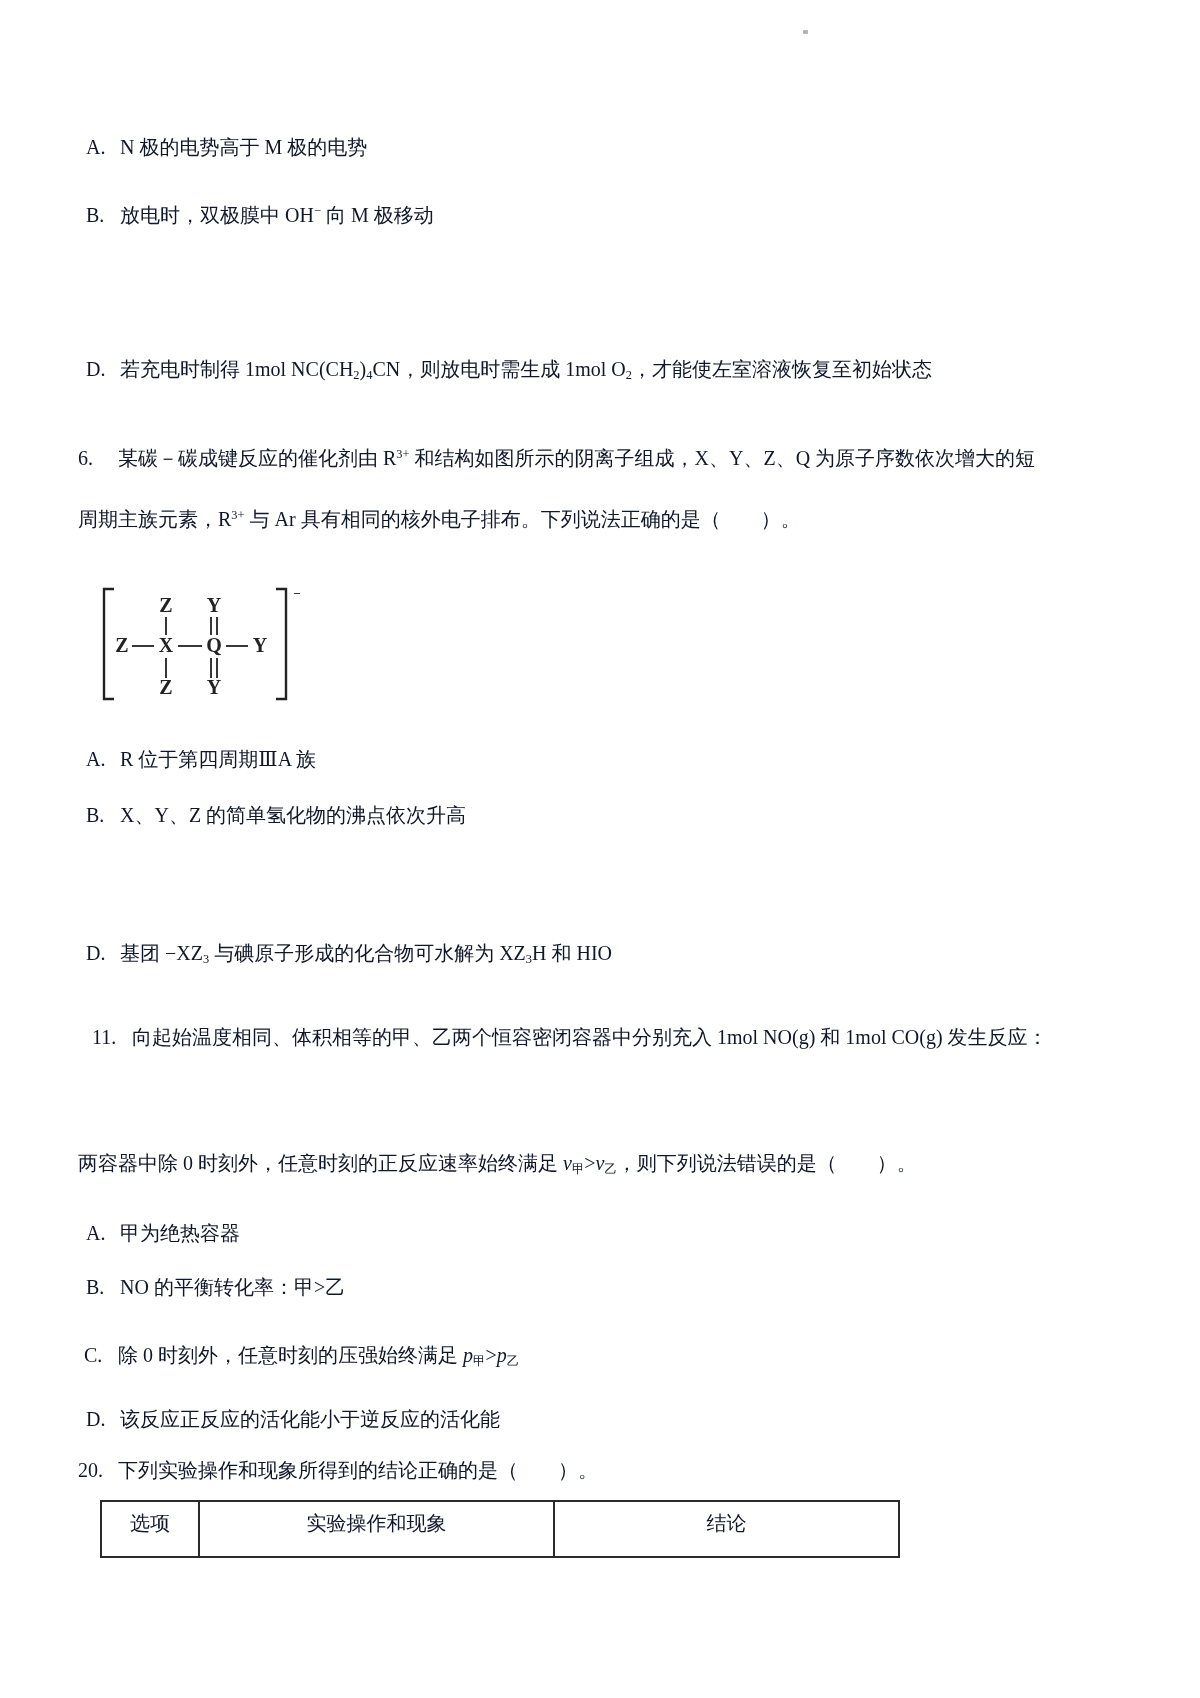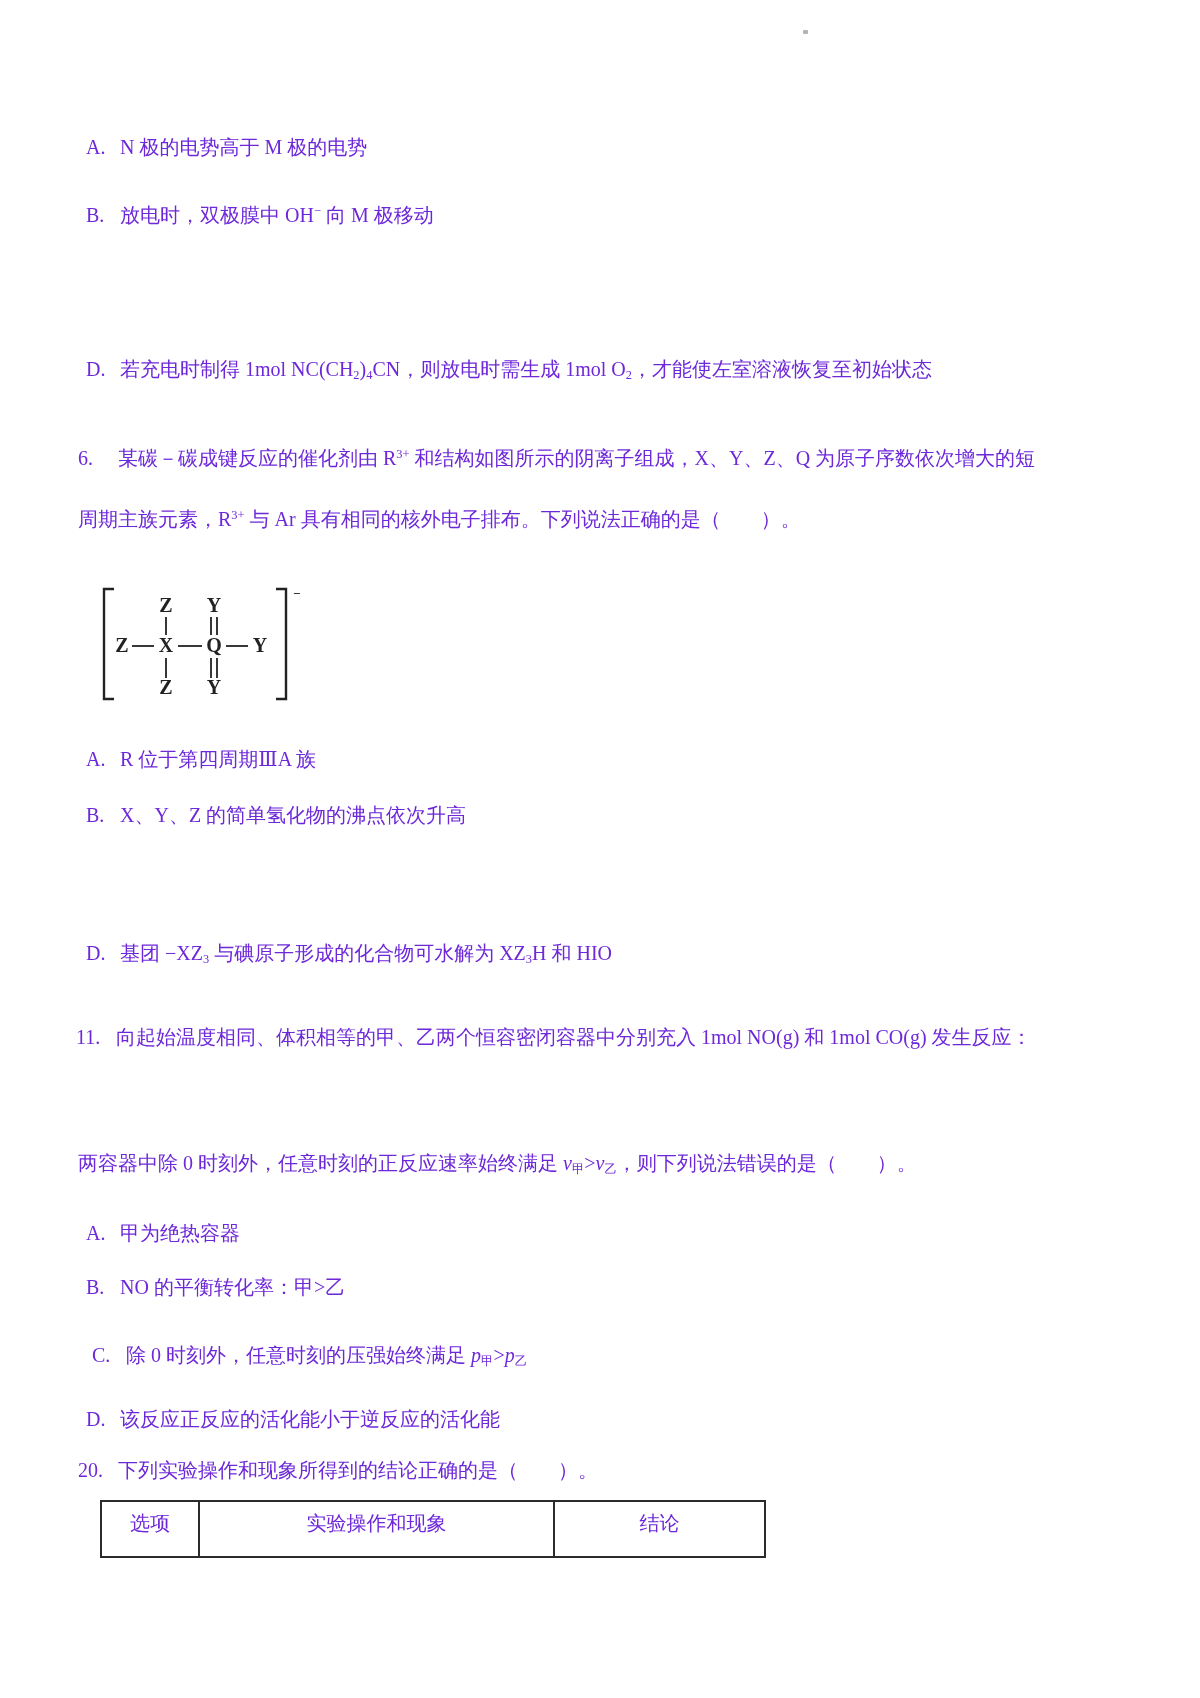--- a/index.html
+++ b/index.html
@@ -1,21 +1,21 @@
 <!DOCTYPE html>
 <html><head>
 <meta charset="utf-8">
 <style>
   html,body{margin:0;padding:0;background:#ffffff;}
   .page{
     position:relative;
     width:1200px;height:1698px;
     background:#ffffff;
     font-family:"Liberation Serif","DejaVu Serif",serif;
-    color:#6d28d9;
+    color:#0f172a;
     overflow:hidden;
   }
   .line{
     position:absolute;
     white-space:nowrap;
     font-size:20px;
     line-height:30px;
   }
   .opt-label{display:inline-block;width:34px;}
   .q-num{display:inline-block;width:40px;}
@@ -24,21 +24,21 @@
   i{font-style:italic;}
   .fig{position:absolute;left:96px;top:582px;}
   .fig svg text{
     font-family:"Liberation Serif","DejaVu Serif",serif;
     font-weight:700;font-size:20px;fill:#222;
   }
   .fig svg .charge{font-size:13px;font-weight:700;}
   .fig svg line,.fig svg path{stroke:#222;fill:none;}
   .exam-table{
     position:absolute;left:100px;top:1500px;
-    width:666px;height:58px;
+    width:800px;height:58px;
     border:2px solid #2b2b2b;
     display:flex;box-sizing:border-box;
   }
   .tcell{
     box-sizing:border-box;
     border-right:2px solid #2b2b2b;
     display:flex;align-items:flex-start;justify-content:center;
     padding-top:8px;font-size:20px;
   }
   .tcell.c1{width:98px;}
@@ -109,34 +109,34 @@
   <div class="line" style="top:744px;left:86px">
     <span class="opt-label">A.</span><span>R 位于第四周期ⅢA 族</span>
   </div>
   <div class="line" style="top:800px;left:86px">
     <span class="opt-label">B.</span><span>X、Y、Z 的简单氢化物的沸点依次升高</span>
   </div>
   <div class="line" style="top:938px;left:86px">
     <span class="opt-label">D.</span><span>基团 −XZ<sub>3</sub> 与碘原子形成的化合物可水解为 XZ<sub>3</sub>H 和 HIO</span>
   </div>
 
-  <div class="line" style="top:1022px;left:76px">
+  <div class="line" style="top:1022px;left:92px">
     <span class="q-num">11.</span><span>向起始温度相同、体积相等的甲、乙两个恒容密闭容器中分别充入 1mol NO(g) 和 1mol CO(g) 发生反应：</span>
   </div>
   <div class="line" style="top:1148px;left:78px">
     <span>两容器中除 0 时刻外，任意时刻的正反应速率始终满足 <i>v</i><sub>甲</sub>&gt;<i>v</i><sub>乙</sub>，则下列说法错误的是（　　）。</span>
   </div>
 
   <div class="line" style="top:1218px;left:86px">
     <span class="opt-label">A.</span><span>甲为绝热容器</span>
   </div>
   <div class="line" style="top:1272px;left:86px">
     <span class="opt-label">B.</span><span>NO 的平衡转化率：甲&gt;乙</span>
   </div>
-  <div class="line" style="top:1340px;left:92px">
+  <div class="line" style="top:1340px;left:84px">
     <span class="opt-label">C.</span><span>除 0 时刻外，任意时刻的压强始终满足 <i>p</i><sub>甲</sub>&gt;<i>p</i><sub>乙</sub></span>
   </div>
   <div class="line" style="top:1404px;left:86px">
     <span class="opt-label">D.</span><span>该反应正反应的活化能小于逆反应的活化能</span>
   </div>
 
   <div class="line" style="top:1455px;left:78px">
     <span class="q-num">20.</span><span>下列实验操作和现象所得到的结论正确的是（　　）。</span>
   </div>
 

